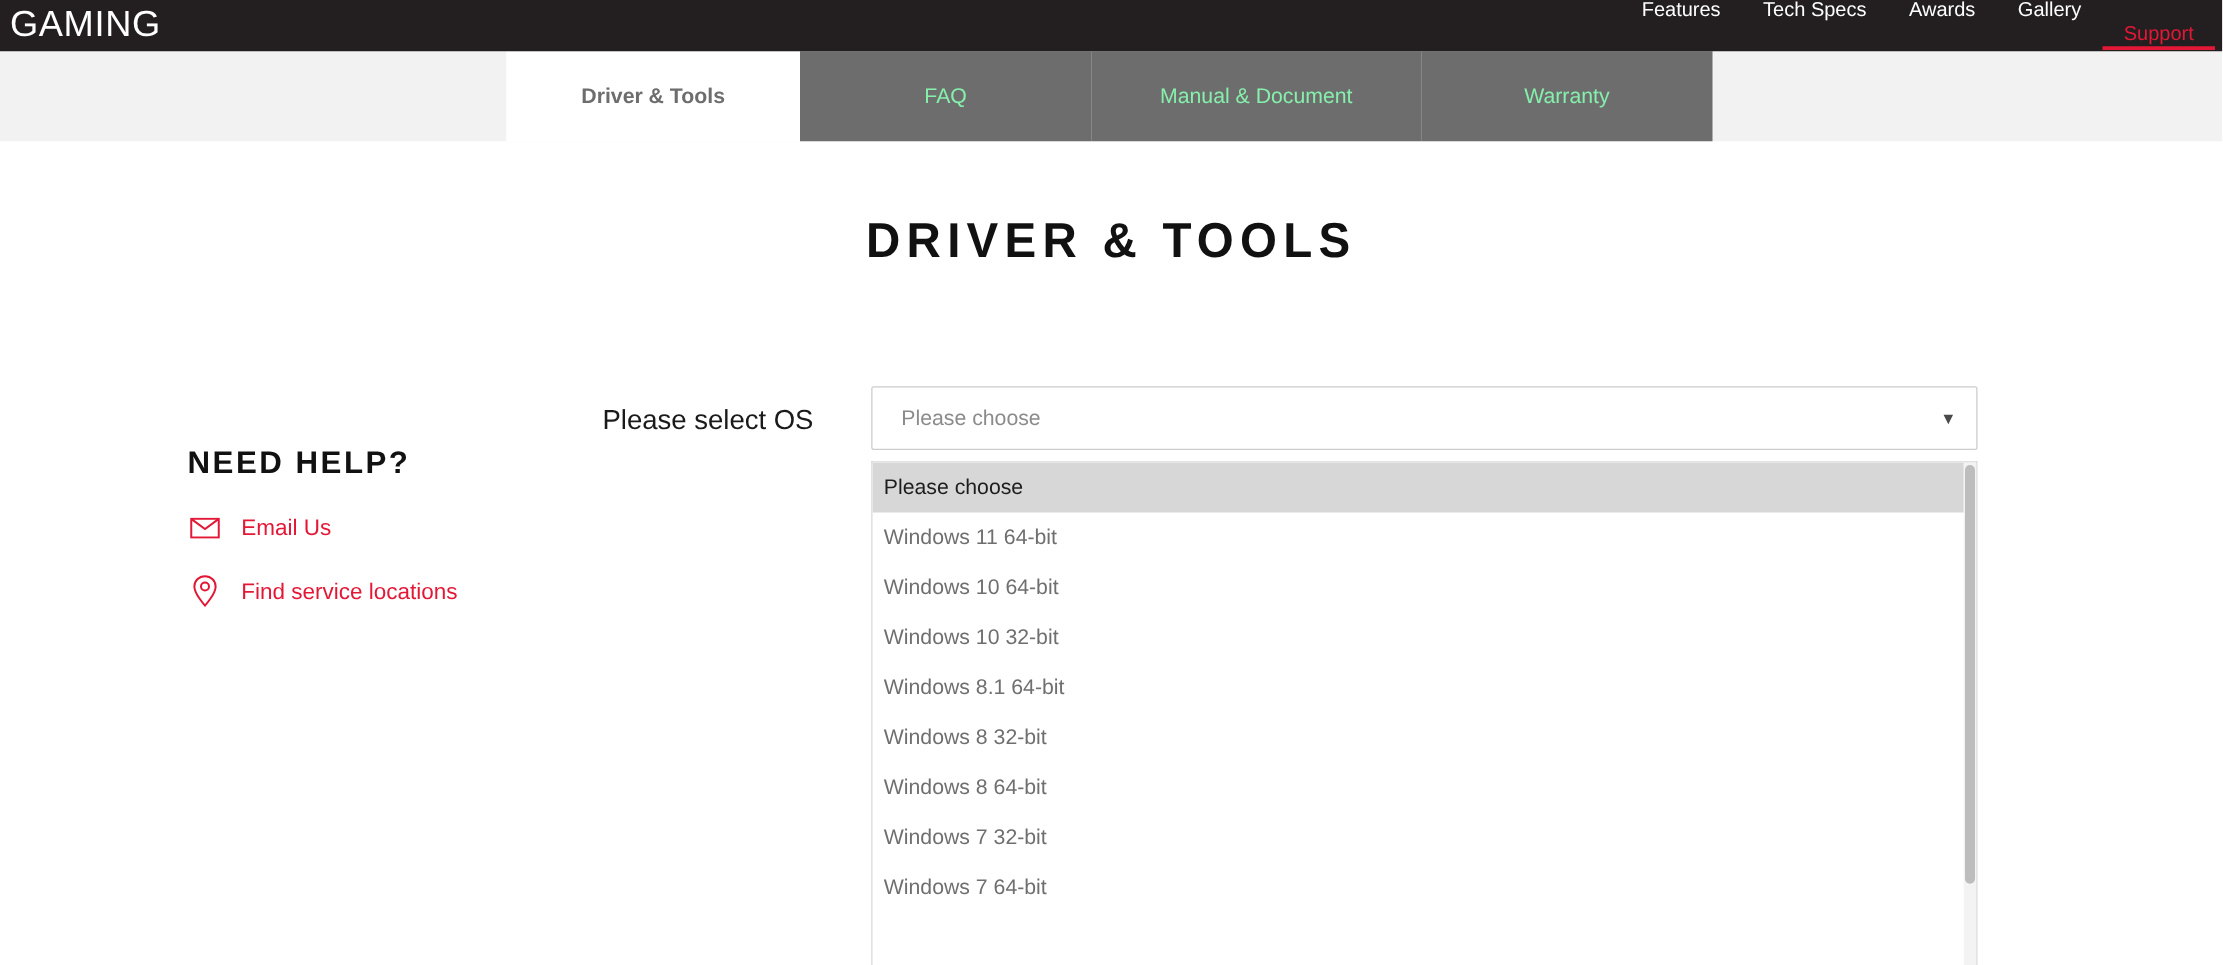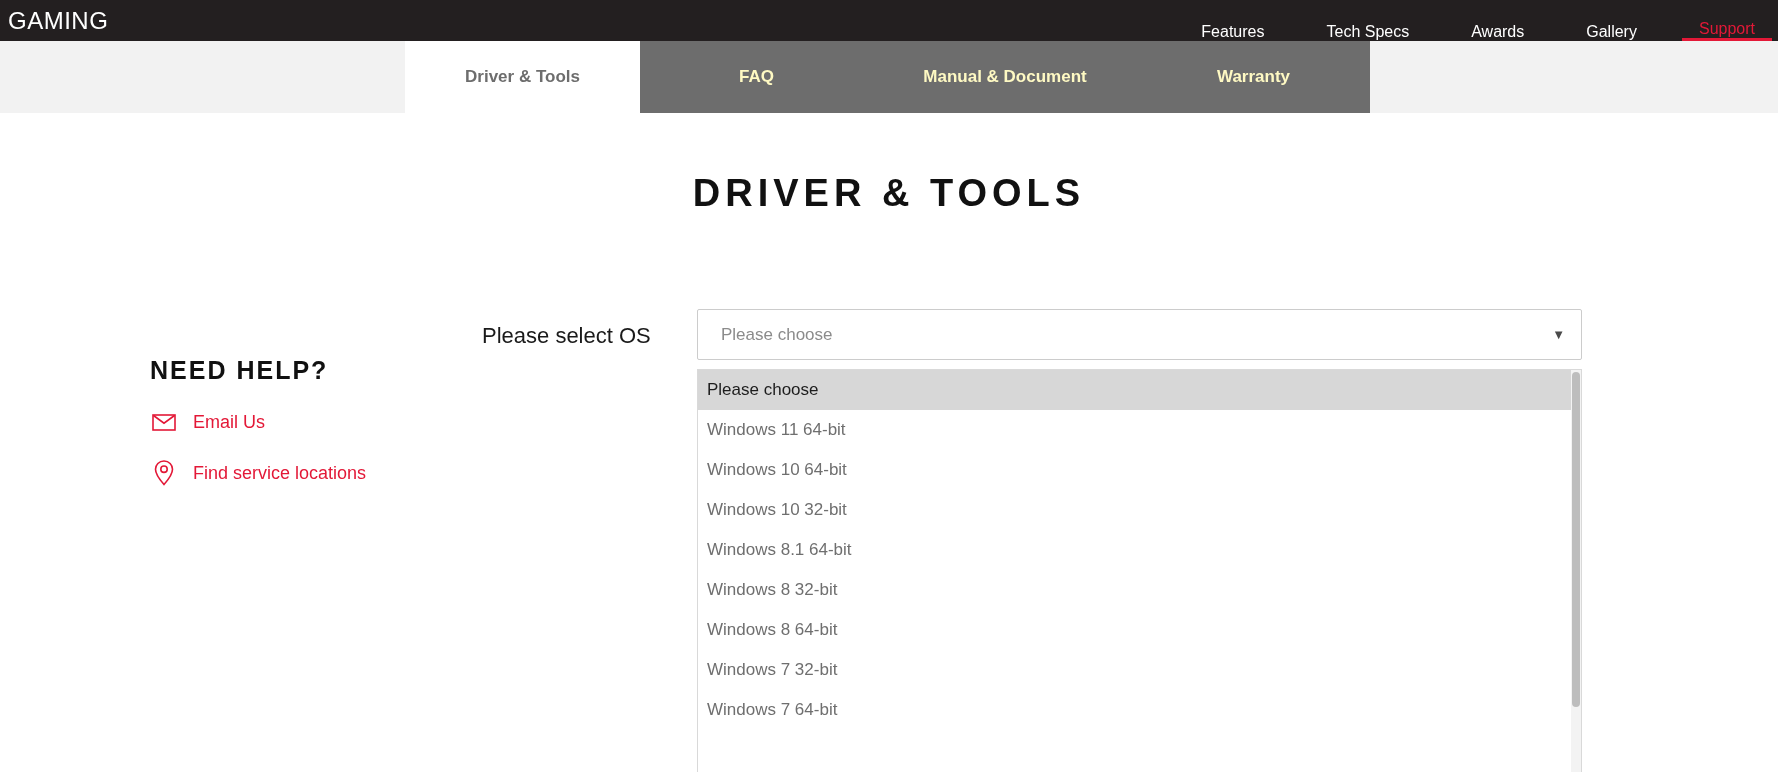--- a/index.html
+++ b/index.html
@@ -4,32 +4,32 @@
 <style>
   * { margin:0; padding:0; box-sizing:border-box; }
   html,body { background:#ffffff; }
   body { font-family:"Liberation Sans", sans-serif; }
 
   .screen { position:relative; width:1778px; height:772px; background:#ffffff; overflow:hidden; }
 
   
   .topbar { position:absolute; top:0; left:0; width:100%; height:41px; background:#231f20;
             display:flex; align-items:stretch; justify-content:space-between; z-index:5; }
-  .brand  { color:#ffffff; font-size:24px; font-weight:400; letter-spacing:.5px;
+  .brand  { color:#ffffff; font-size:29px; font-weight:400; letter-spacing:.5px;
             display:flex; align-items:center; padding-left:8px; white-space:nowrap; }
-  .topnav { display:flex; align-items:flex-end; padding-right:6px;gap:28px; }
+  .topnav { display:flex; align-items:flex-start; padding-right:6px; }
   .topnav-item { display:flex; align-items:center; color:#ffffff; font-size:16px;
                  padding:0 17px; cursor:pointer; white-space:nowrap; }
   .topnav-item.active { color:#e31837; border-bottom:3px solid #e31837; padding-top:19px; }
 
   
   .tabstrip { position:absolute; top:41px; left:0; width:100%; height:72px; background:#f2f2f2; }
   .tabs { position:absolute; left:405px; top:0; height:72px; display:flex; }
   .tab  { height:100%; display:flex; align-items:center; justify-content:center;
-          background:#6d6d6d; color:#fef9c3; font-size:17px; font-weight:700; cursor:pointer; }
+          background:#6d6d6d; color:#86efac; font-size:17px; font-weight:400; cursor:pointer; }
   .tab.w1 { width:235px; } .tab.w2 { width:233px; } .tab.w3 { width:264px; } .tab.w4 { width:233px; }
   .tab.active { background:#ffffff; color:#6d6d6d; font-weight:600; }
 
   
   .page-title { position:absolute; top:172px; left:0; width:100%; text-align:center;
                 font-size:38px; font-weight:800; letter-spacing:5px; color:#111111;
                 transform:scaleY(1.03); }
 
   
   .help { position:absolute; left:150px; top:310px; }

